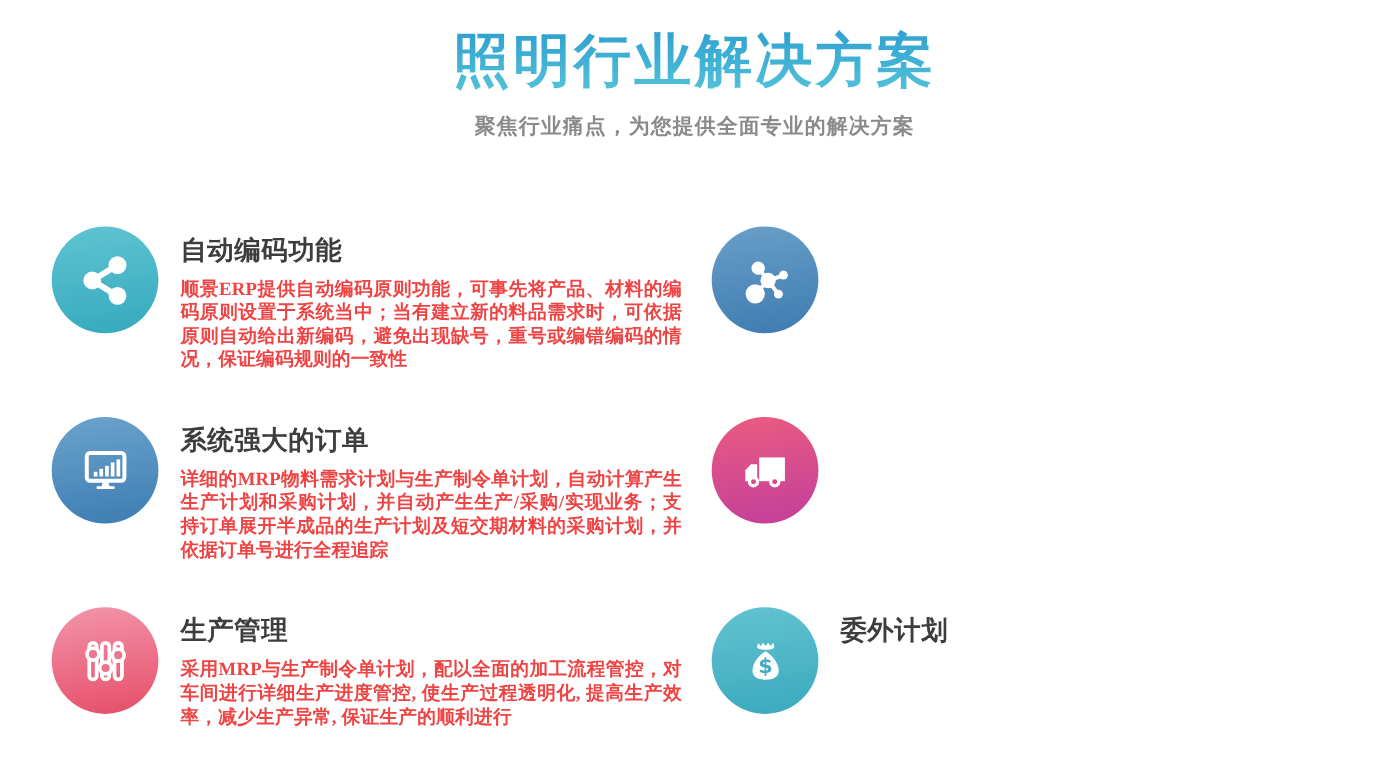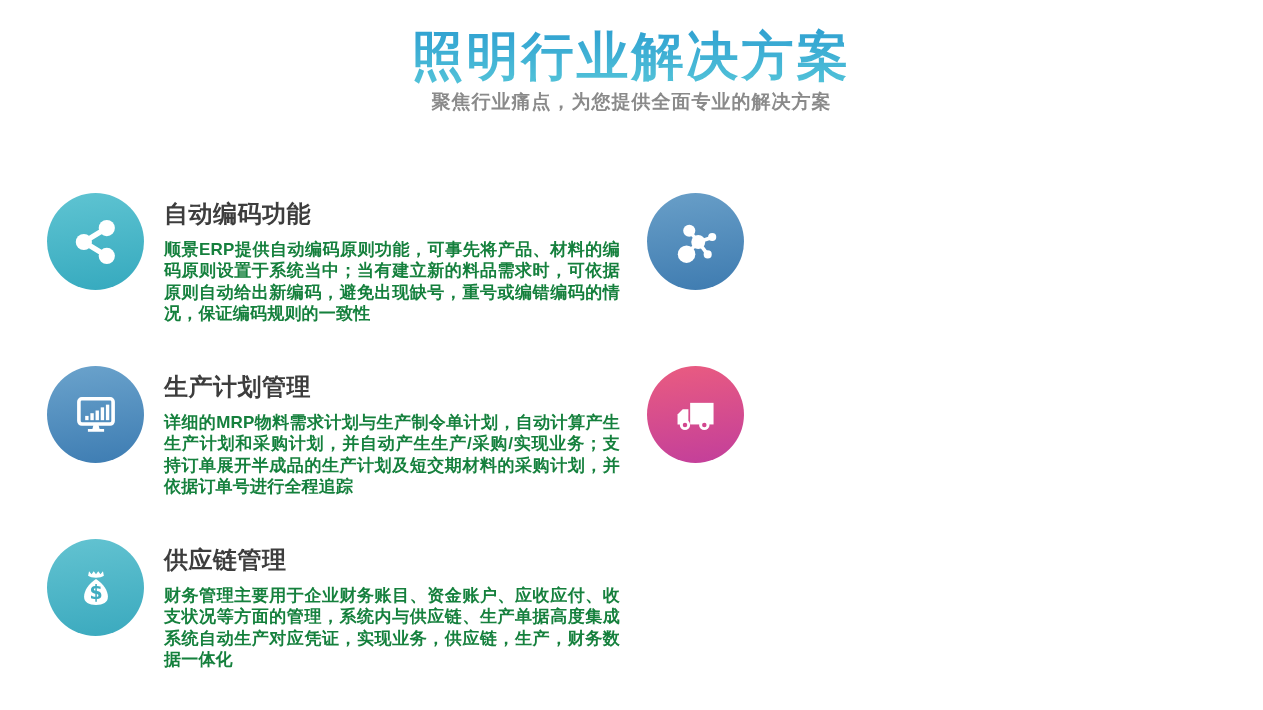--- a/index.html
+++ b/index.html
@@ -18,20 +18,21 @@
     letter-spacing: 3px;
     line-height: 1.25;
     background: linear-gradient(180deg, #1e90cd 0%, #55c5d9 100%);
     -webkit-background-clip: text;
     background-clip: text;
     color: #2ba3cf;
     -webkit-text-fill-color: transparent;
   }
   .page-subtitle {
     text-align: center;
+    margin-top: 13px;
     font-size: 19px;
     font-weight: 600;
     color: #8a8a8a;
     letter-spacing: 1px;
   }
 
   .features {
     display: grid;
     grid-template-columns: 1fr 1fr;
     column-gap: 27px;
@@ -62,23 +63,24 @@
     font-size: 24px;
     font-weight: 800;
     color: #3d3d3d;
     margin: 5px 0 9px 0;
     letter-spacing: 0.5px;
   }
   .feature-text p {
     font-size: 17px;
     font-weight: 700;
     line-height: 1.26;
-    color: #15803d;
+    color: #ef4444;
     letter-spacing: 0.2px;
     text-align: justify;
+    font-family: Liberation Serif, serif;
   }
 </style>
 </head>
 <body>
 
 <div class="page">
 
   <h1 class="page-title" style="background-image: linear-gradient(rgb(30, 144, 205), rgb(85, 197, 217));">照明行业解决方案</h1>
   <div class="page-subtitle">聚焦行业痛点，为您提供全面专业的解决方案</div>
 
@@ -118,47 +120,62 @@
           <rect x="4.4" y="4.8" width="15.2" height="11.2" rx="1.3" stroke="#ffffff" stroke-width="1.6" fill="none"></rect>
           <rect x="7.2" y="12.4" width="1.5" height="1.9" fill="#ffffff"></rect>
           <rect x="9.5" y="11.2" width="1.5" height="3.1" fill="#ffffff"></rect>
           <rect x="11.8" y="10.0" width="1.5" height="4.3" fill="#ffffff"></rect>
           <rect x="14.1" y="8.6" width="1.5" height="5.7" fill="#ffffff"></rect>
           <rect x="16.4" y="7.4" width="1.5" height="6.9" fill="#ffffff"></rect>
           <path d="M11 16 h2 l0.6 2.2 h2 v1.2 H8.4 v-1.2 h2 Z" fill="#ffffff"></path>
         </svg>
       </div>
       <div class="feature-text">
-        <h3>生产计划管理</h3>
+        <h3>系统强大的订单</h3>
         <p>详细的MRP物料需求计划与生产制令单计划，自动计算产生生产计划和采购计划，并自动产生生产/采购/实现业务；支持订单展开半成品的生产计划及短交期材料的采购计划，并依据订单号进行全程追踪</p>
       </div>
     </div>
 
     <div class="feature">
       <div class="icon-circle" style="background: linear-gradient(172deg, rgb(234, 92, 128), rgb(194, 62, 155));">
         <svg viewBox="0 0 24 24">
           <rect x="9.4" y="6.6" width="10.4" height="9.6" fill="#ffffff"></rect>
           <path d="M8.6 9.4 v6.8 H3.8 v-4.4 l2.3 -2.4 Z" fill="#ffffff"></path>
           <circle cx="7.1" cy="16.4" r="2.3" fill="#ffffff"></circle>
           <circle cx="7.1" cy="16.4" r="1.0" class="accent-fill" fill="#d2478f"></circle>
           <circle cx="15.7" cy="16.4" r="2.3" fill="#ffffff"></circle>
           <circle cx="15.7" cy="16.4" r="1.0" class="accent-fill" fill="#d2478f"></circle>
         </svg>
       </div>
     </div>
 
+    <div class="feature">
+      <div class="icon-circle" style="background: linear-gradient(172deg, rgb(242, 149, 170), rgb(231, 77, 104));">
+        <svg viewBox="0 0 24 24">
+          <rect x="5.4" y="4.6" width="3" height="14.8" rx="1.5" stroke="#ffffff" stroke-width="1.5" fill="none"></rect>
+          <rect x="10.5" y="4.6" width="3" height="14.8" rx="1.5" stroke="#ffffff" stroke-width="1.5" fill="none"></rect>
+          <rect x="15.6" y="4.6" width="3" height="14.8" rx="1.5" stroke="#ffffff" stroke-width="1.5" fill="none"></rect>
+          <circle cx="6.9" cy="9.2" r="2.4" class="accent-fill" fill="#ee7590" stroke="#ffffff" stroke-width="1.5"></circle>
+          <circle cx="12" cy="14.8" r="2.4" class="accent-fill" fill="#ee7590" stroke="#ffffff" stroke-width="1.5"></circle>
+          <circle cx="17.1" cy="9.6" r="2.4" class="accent-fill" fill="#ee7590" stroke="#ffffff" stroke-width="1.5"></circle>
+        </svg>
+      </div>
+      <div class="feature-text">
+        <h3>生产管理</h3>
+        <p>采用MRP与生产制令单计划，配以全面的加工流程管控，对车间进行详细生产进度管控, 使生产过程透明化, 提高生产效率，减少生产异常, 保证生产的顺利进行</p>
+      </div>
+    </div>
 
     <div class="feature">
       <div class="icon-circle" style="background: linear-gradient(172deg, rgb(99, 195, 209), rgb(58, 169, 190));">
         <svg viewBox="0 0 24 24">
           <path d="M8.9 4.6 L10 5.9 L11 4.6 L12 5.9 L13 4.6 L14 5.9 L15.1 4.6 L15.5 6.6 C14.2 7.7 9.8 7.7 8.5 6.6 Z" fill="#ffffff"></path>
           <path d="M12 8 C8.6 10.1 6.7 13.3 6.7 15.9 C6.7 18.4 8.9 19.5 12 19.5 C15.1 19.5 17.3 18.4 17.3 15.9 C17.3 13.3 15.4 10.1 12 8 Z" fill="#ffffff"></path>
           <text x="12" y="16.8" text-anchor="middle" font-family="'DejaVu Sans', sans-serif" font-size="8.4" font-weight="bold" class="accent-fill" fill="#40adc1">$</text>
         </svg>
       </div>
       <div class="feature-text">
-        <h3>供应链管理</h3>
-        <p>财务管理主要用于企业财务账目、资金账户、应收应付、收支状况等方面的管理，系统内与供应链、生产单据高度集成系统自动生产对应凭证，实现业务，供应链，生产，财务数据一体化</p>
+        <h3>委外计划</h3>
       </div>
     </div>
 
   </div>
 </div>
 
 </body></html>

